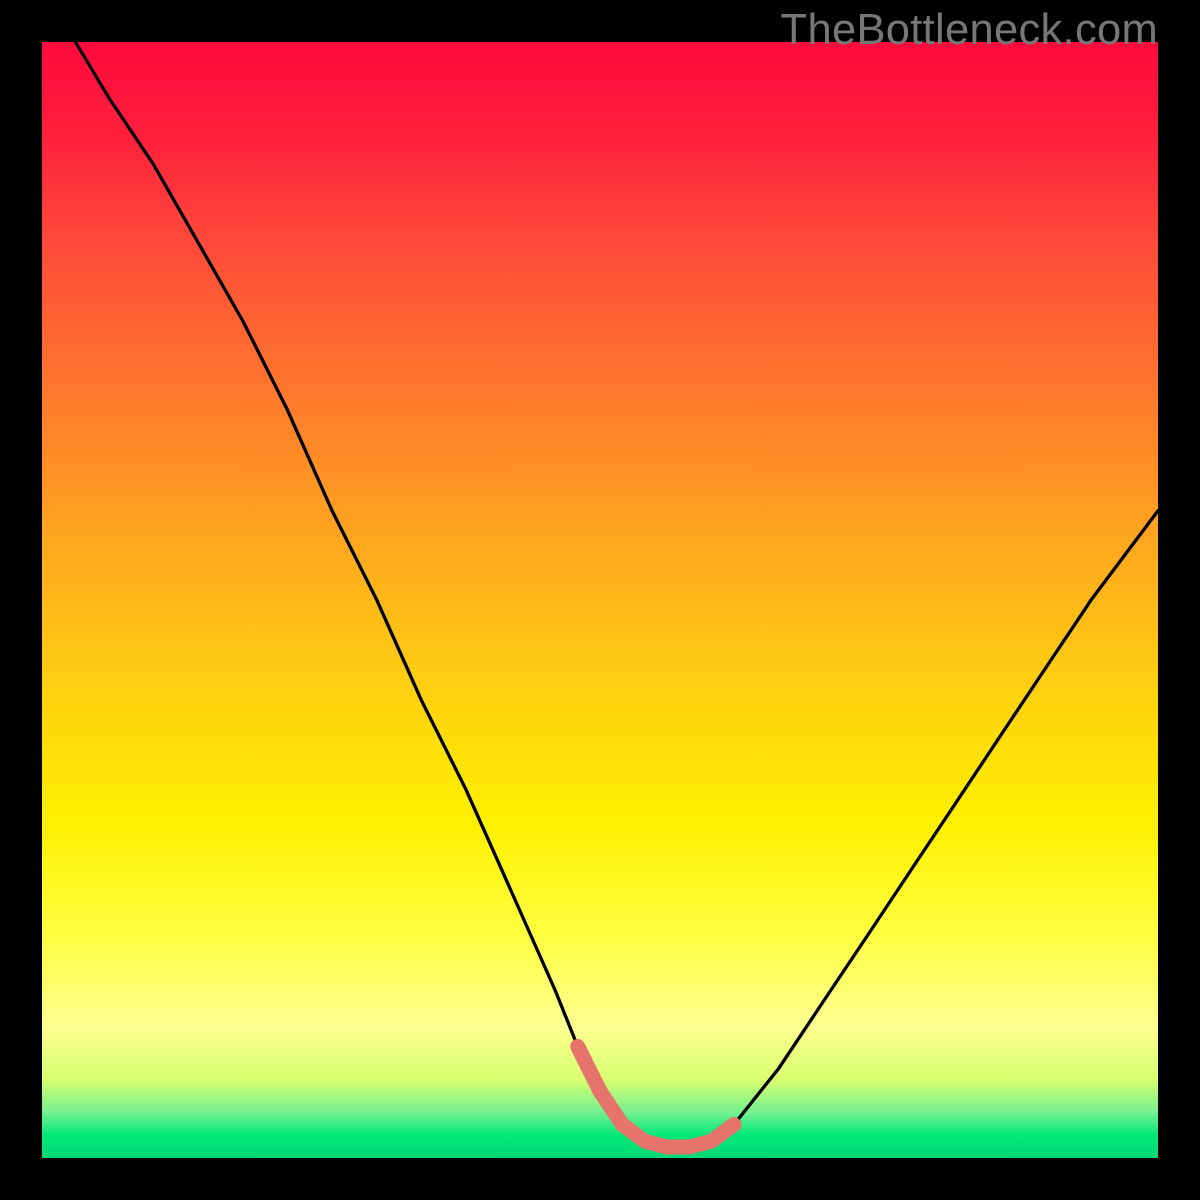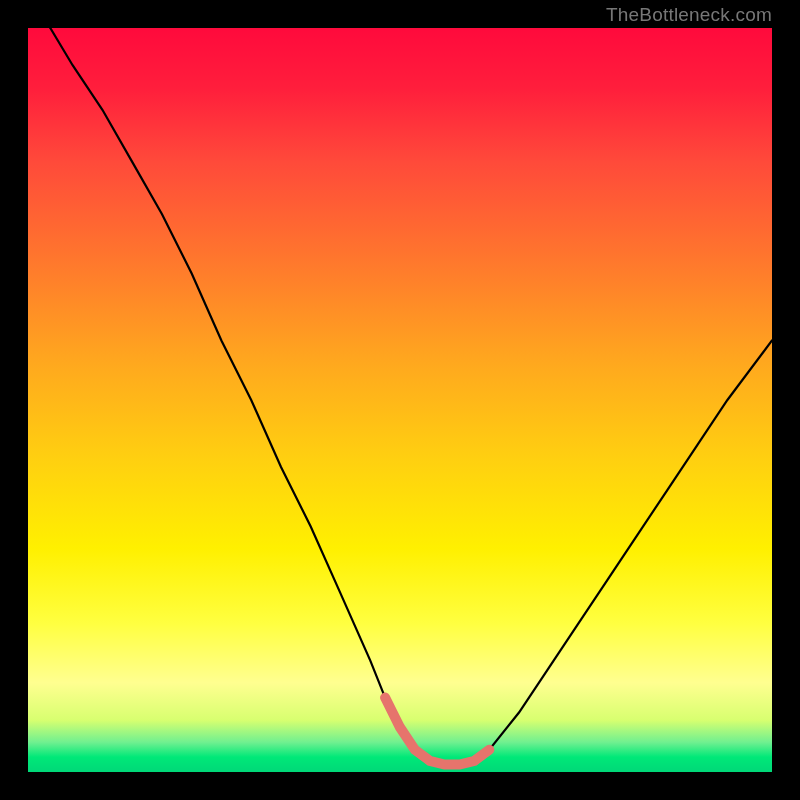--- a/index.html
+++ b/index.html
@@ -30,21 +30,21 @@
       #d8ff70 93%,
       #70f090 96%,
       #00e878 98%,
       #00d878 100%);
   }
   .watermark {
     position: absolute;
     top: 4px;
     right: 28px;
     color: #777;
-    font-size: 19px;
+    font-size: 29px;
     letter-spacing: 0.2px;
     font-family: Arial, sans-serif;
     margin-left: 12px;
   }
   svg.curve {
     position: absolute;
     left: 0;
     top: 0;
     width: 744px;
     height: 744px;

